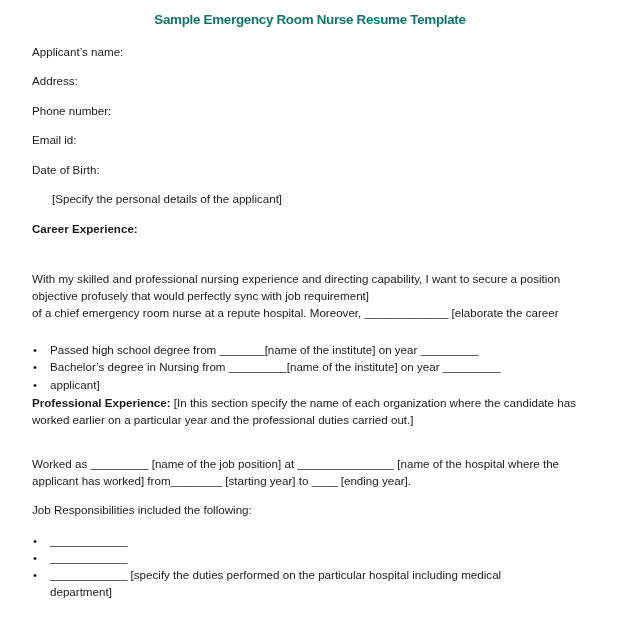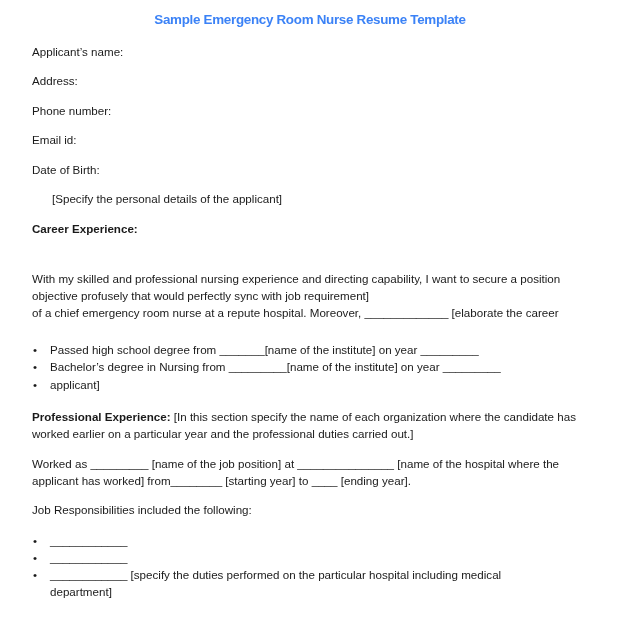--- a/index.html
+++ b/index.html
@@ -22,21 +22,21 @@
       width: 620px; height: 623px;
     }
     .title {
       position: absolute;
       top: 12px;
       left: 0;
       width: 620px;
       text-align: center;
       font-weight: bold;
       font-size: 13.4px;
-      color: #3b82f6;
+      color: #0f766e;
       letter-spacing: -0.3px;
     }
     .line {
       position: absolute;
       left: 32px;
       white-space: nowrap;
     }
     .para {
       position: absolute;
       left: 32px;
@@ -91,21 +91,21 @@
   </div>
   <div class="bullet-row" style="top:358px;">
     <span class="bullet-dot">•</span>
     <span class="bullet-text">Bachelor’s degree in Nursing from _________[name of the institute] on year _________</span>
   </div>
   <div class="bullet-row" style="top:376px;">
     <span class="bullet-dot">•</span>
     <span class="bullet-text">applicant]</span>
   </div>
 
-  <div class="para" style="top:408px;">
+  <div class="para" style="top:394px;">
     <div><span class="bold">Professional Experience:</span><span> [In this section specify the name of each organization where the candidate has</span></div>
     <div>worked earlier on a particular year and the professional duties carried out.]</div>
   </div>
 
   <div class="para" style="top:455px;">
     <div>Worked as _________ [name of the job position] at _______________ [name of the hospital where the</div>
     <div>applicant has worked] from________ [starting year] to ____ [ending year].</div>
   </div>
 
   <div class="line" style="top:503px;">Job Responsibilities included the following:</div>

